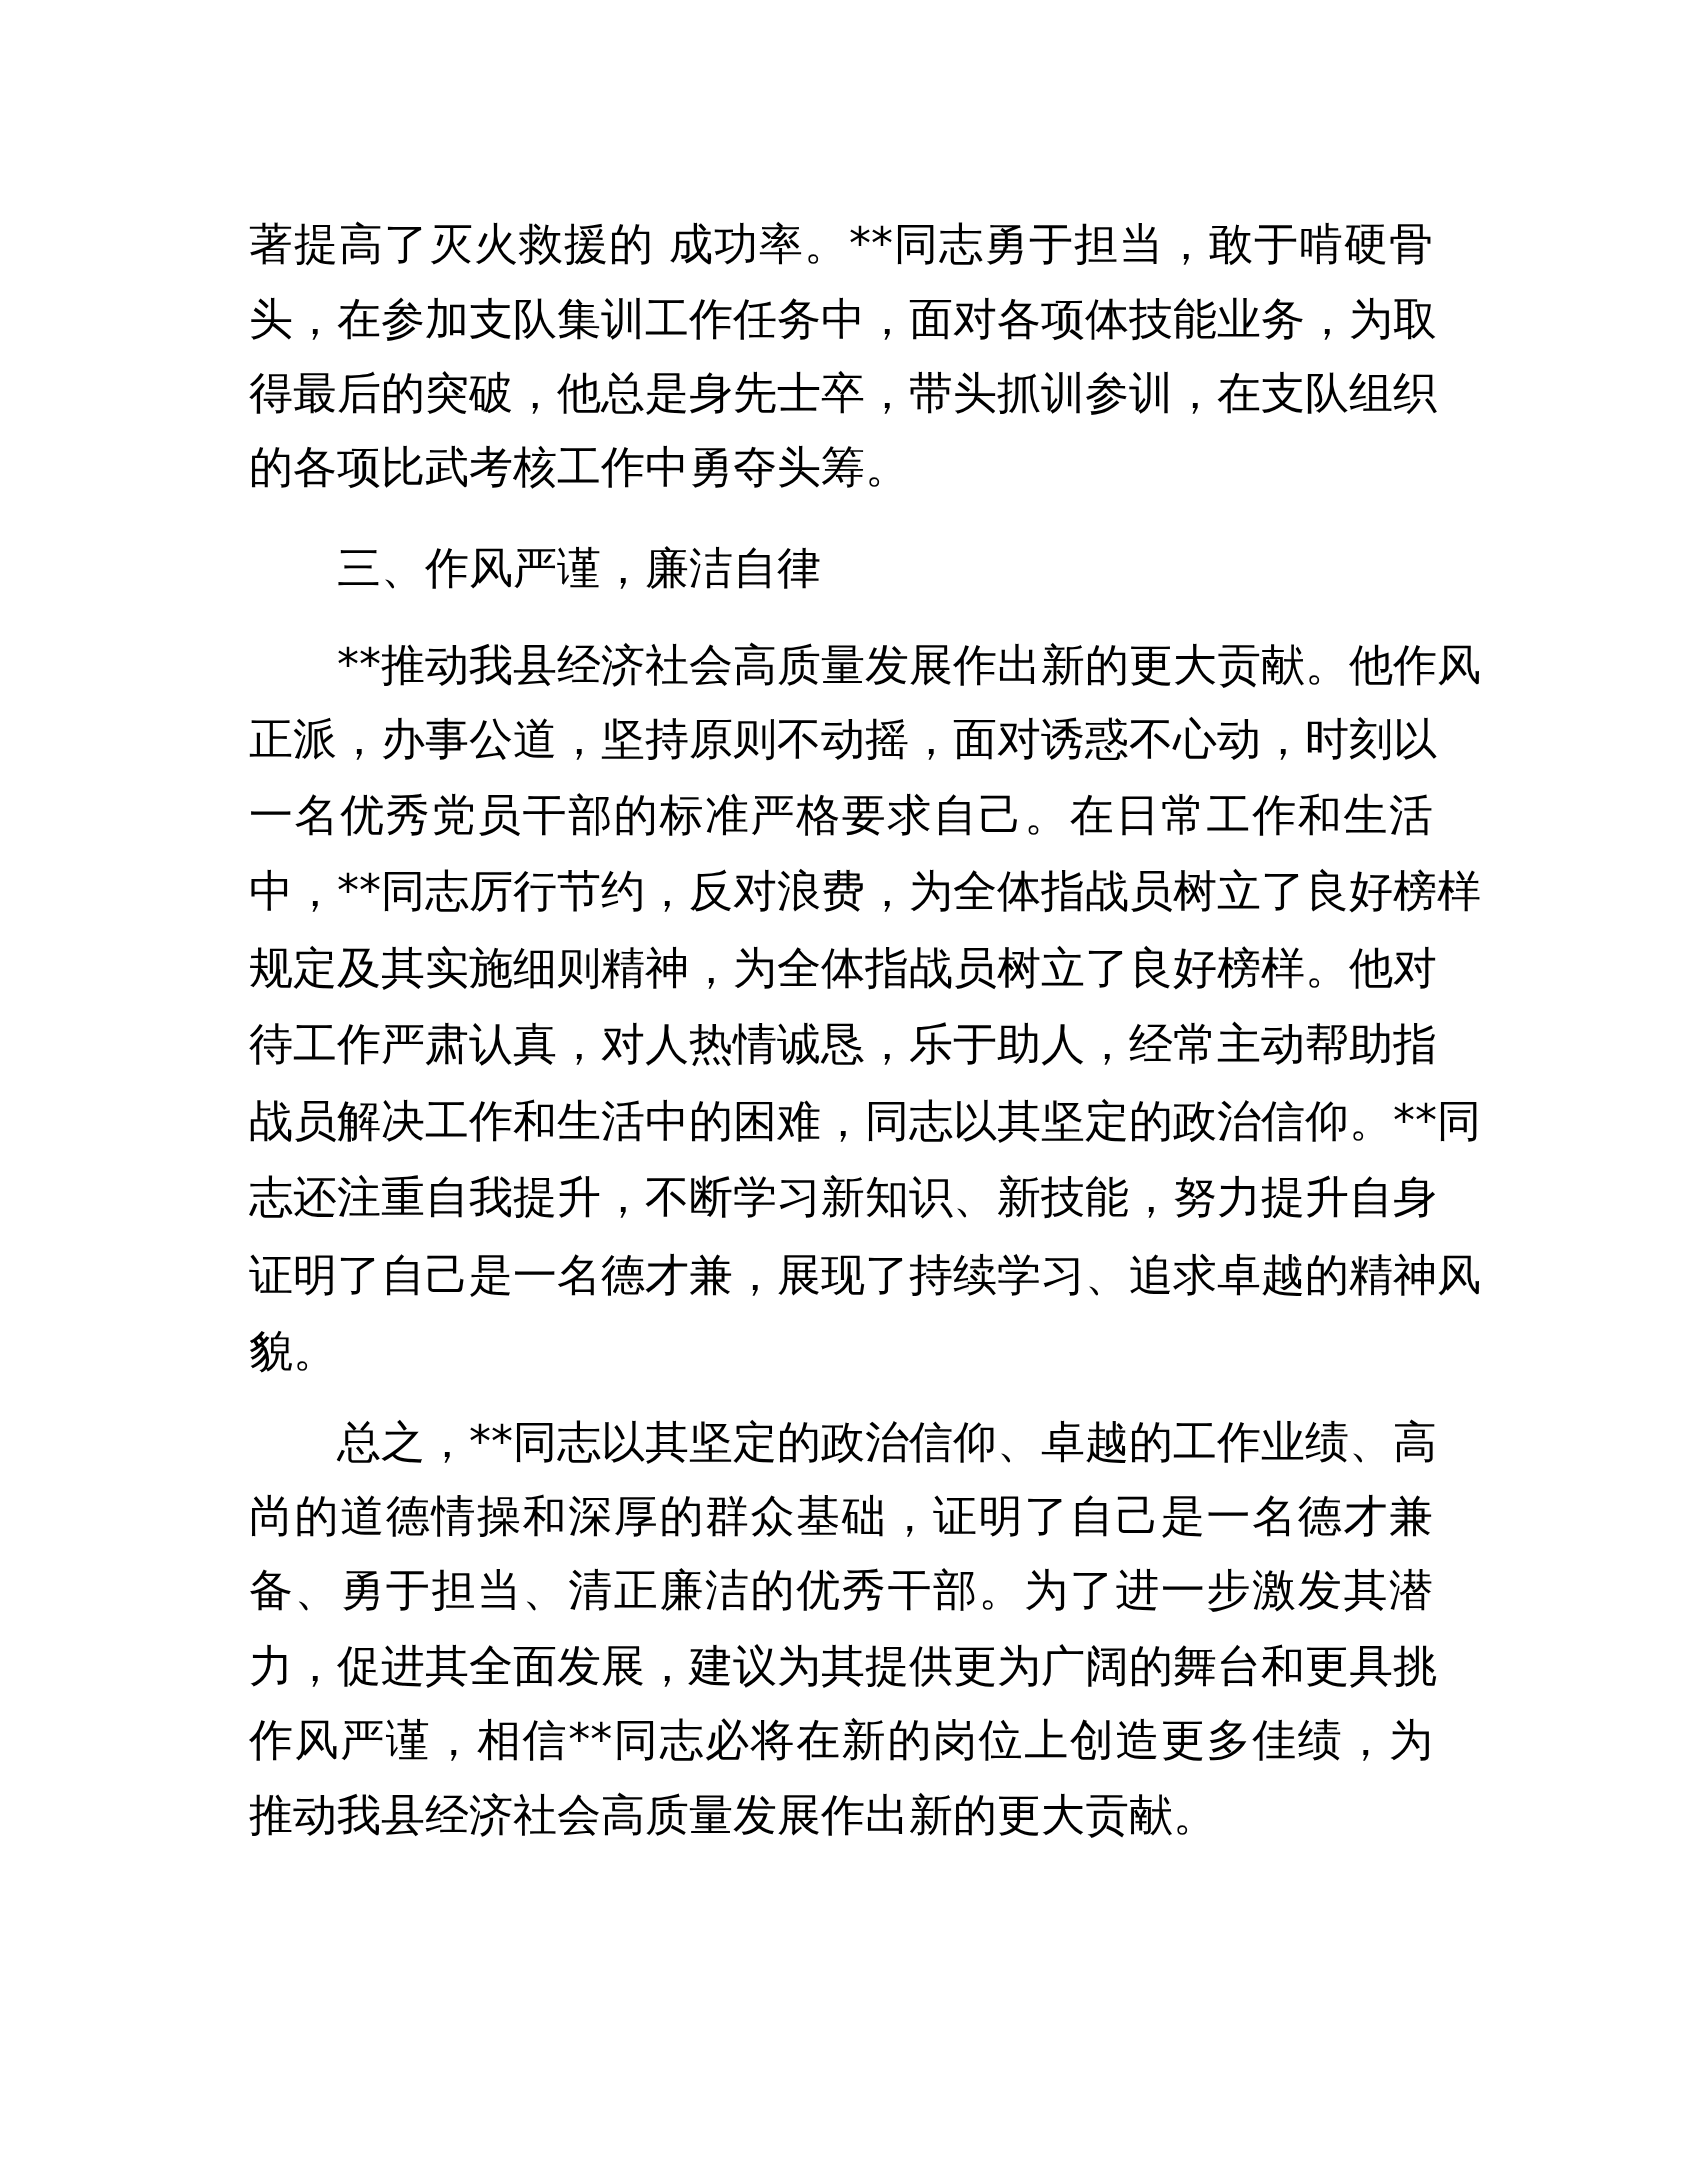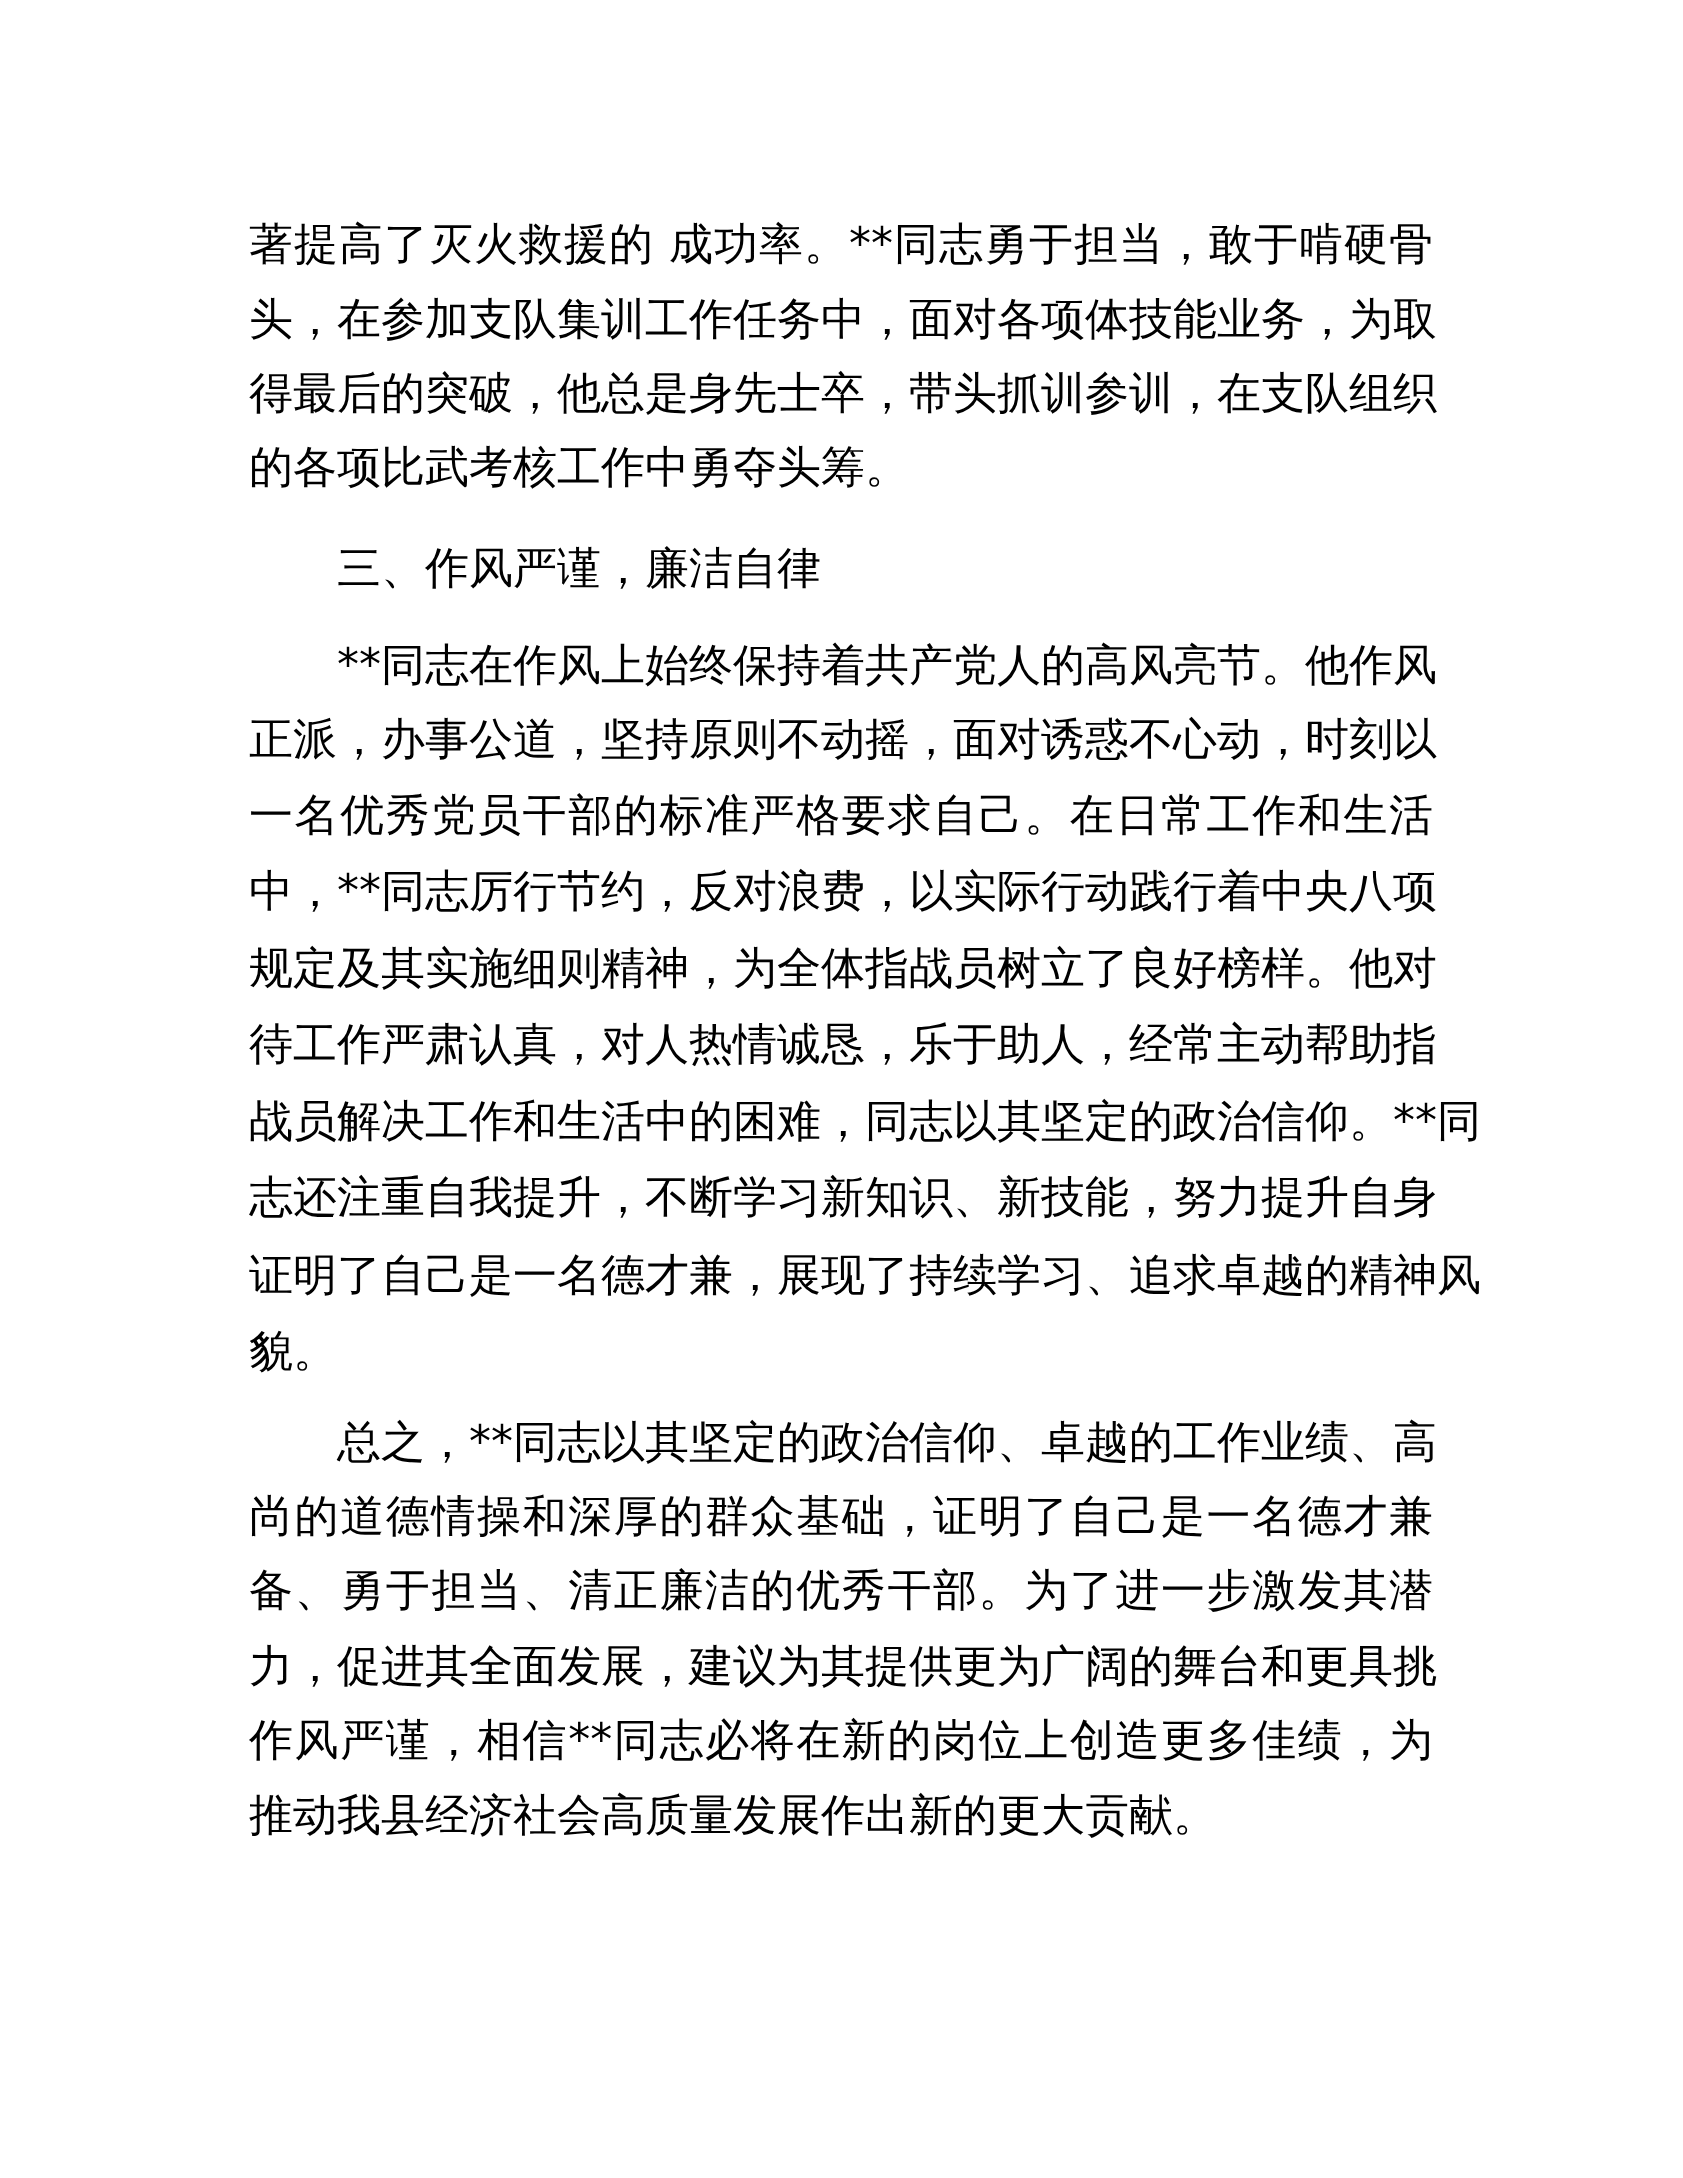--- a/index.html
+++ b/index.html
@@ -34,24 +34,24 @@
     <div class="line" style="top:281px">头，在参加支队集训工作任务中，面对各项体技能业务，为取</div>
     <div class="line" style="top:355px">得最后的突破，他总是身先士卒，带头抓训参训，在支队组织</div>
     <div class="line last" style="top:430px">的各项比武考核工作中勇夺头筹。</div>
   </div>
 
   <div>
     <div class="line indent last" style="top:531px">三、作风严谨，廉洁自律</div>
   </div>
 
   <div>
-    <div class="line indent" style="top:627px">**同志在作风上始终保持着共产党人的高风亮节。他作风</div>
+    <div class="line indent" style="top:627px">**推动我县经济社会高质量发展作出新的更大贡献。他作风</div>
     <div class="line" style="top:701px">正派，办事公道，坚持原则不动摇，面对诱惑不心动，时刻以</div>
     <div class="line" style="top:777px">一名优秀党员干部的标准严格要求自己。在日常工作和生活</div>
-    <div class="line" style="top:853px">中，**同志厉行节约，反对浪费，以实际行动践行着中央八项</div>
+    <div class="line" style="top:853px">中，**同志厉行节约，反对浪费，为全体指战员树立了良好榜样</div>
     <div class="line" style="top:930px">规定及其实施细则精神，为全体指战员树立了良好榜样。他对</div>
     <div class="line" style="top:1006px">待工作严肃认真，对人热情诚恳，乐于助人，经常主动帮助指</div>
     <div class="line" style="top:1083px">战员解决工作和生活中的困难，同志以其坚定的政治信仰。**同</div>
     <div class="line" style="top:1159px">志还注重自我提升，不断学习新知识、新技能，努力提升自身</div>
     <div class="line" style="top:1237px">证明了自己是一名德才兼，展现了持续学习、追求卓越的精神风</div>
     <div class="line last" style="top:1314px">貌。</div>
   </div>
 
   <div>
     <div class="line indent" style="top:1404px">总之，**同志以其坚定的政治信仰、卓越的工作业绩、高</div>

